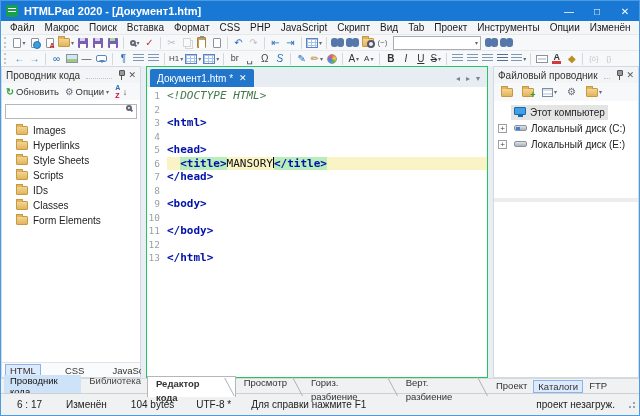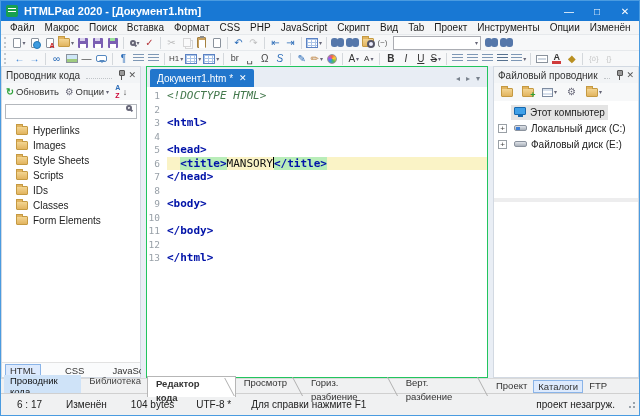--- a/index.html
+++ b/index.html
@@ -413,25 +413,25 @@
             </span>
         </span>
       </div>
       <div class="psearch">
         <input value="" style="">
         <span class="lens"></span>
       </div>
       <div class="ltree" id="ltree">
           <div class="ltr">
             <span class="ic folder"></span>
+            <span>Images</span>
+          </div>
+          <div class="ltr">
+            <span class="ic folder"></span>
             <span>Hyperlinks</span>
-          </div>
-          <div class="ltr">
-            <span class="ic folder"></span>
-            <span>Images</span>
           </div>
           <div class="ltr">
             <span class="ic folder"></span>
             <span>Style Sheets</span>
           </div>
           <div class="ltr">
             <span class="ic folder"></span>
             <span>Scripts</span>
           </div>
           <div class="ltr">
@@ -564,21 +564,21 @@
             <span class="exp">+</span>
             <span class="rsel">
               <span class="ic disk c"></span>
               <span>Локальный диск (C:)</span>
             </span>
           </div>
           <div class="rtr">
             <span class="exp">+</span>
             <span class="rsel">
               <span class="ic disk"></span>
-              <span>Файловый диск (E:)</span>
+              <span>Локальный диск (E:)</span>
             </span>
           </div>
         </div>
       <div class="hsplit"></div>
       <div class="rempty"></div>
     </div>
 
   </div>
 
   <div class="bottomrow">

